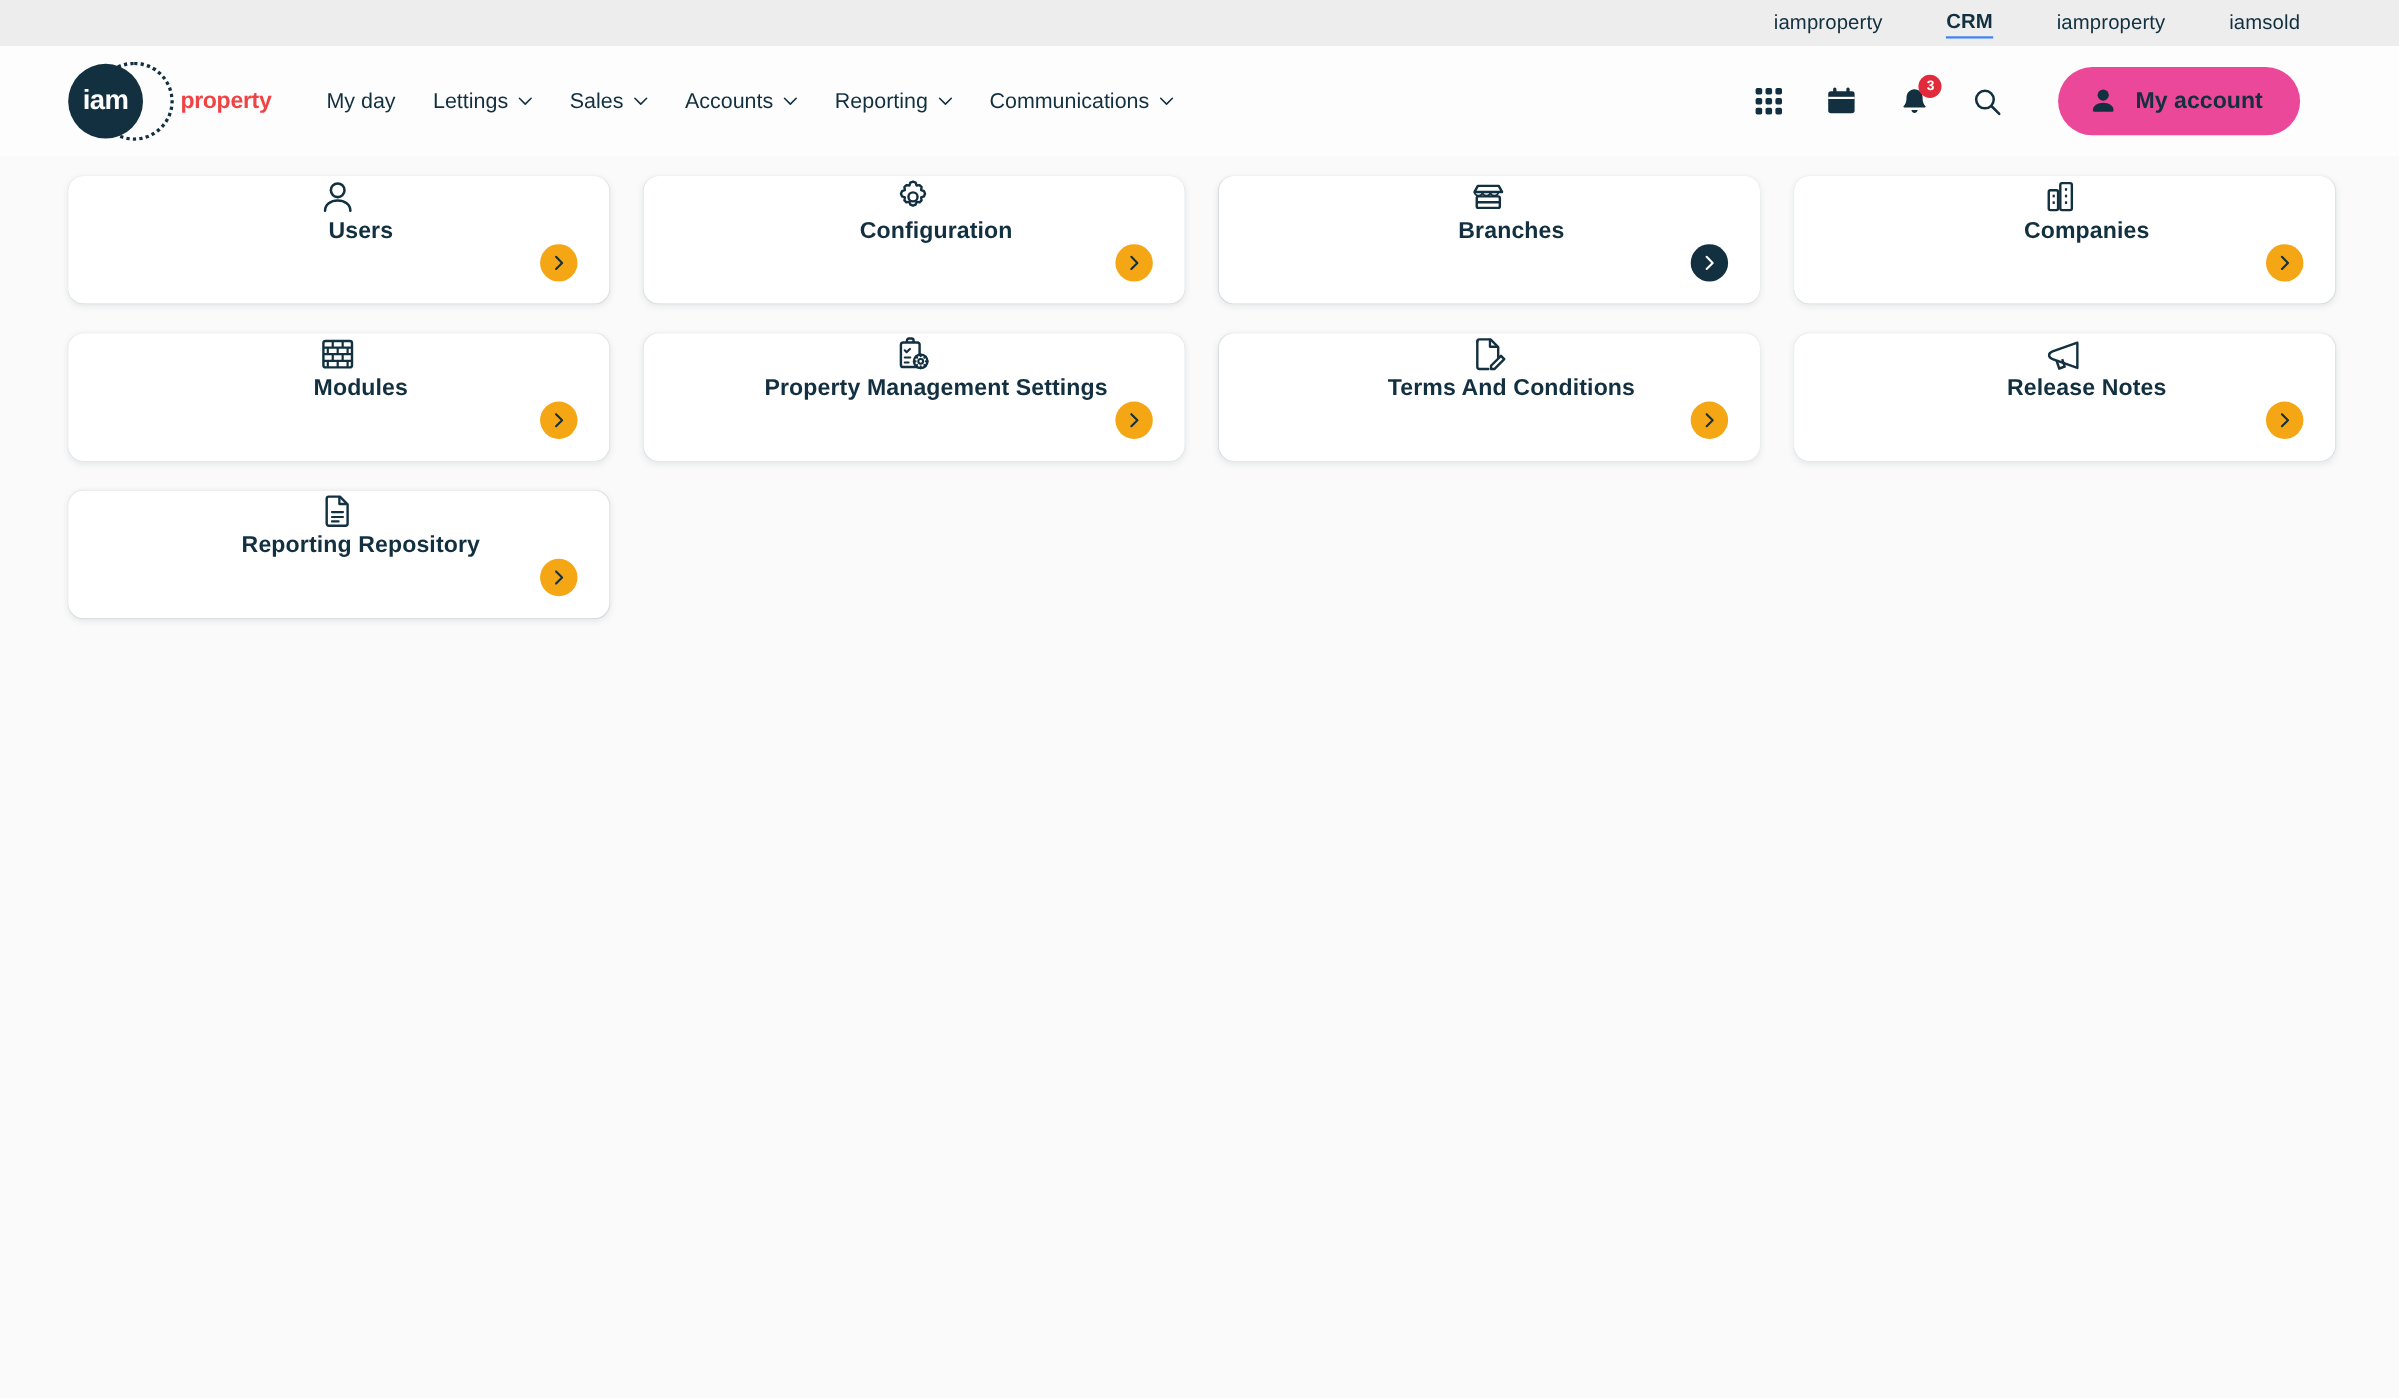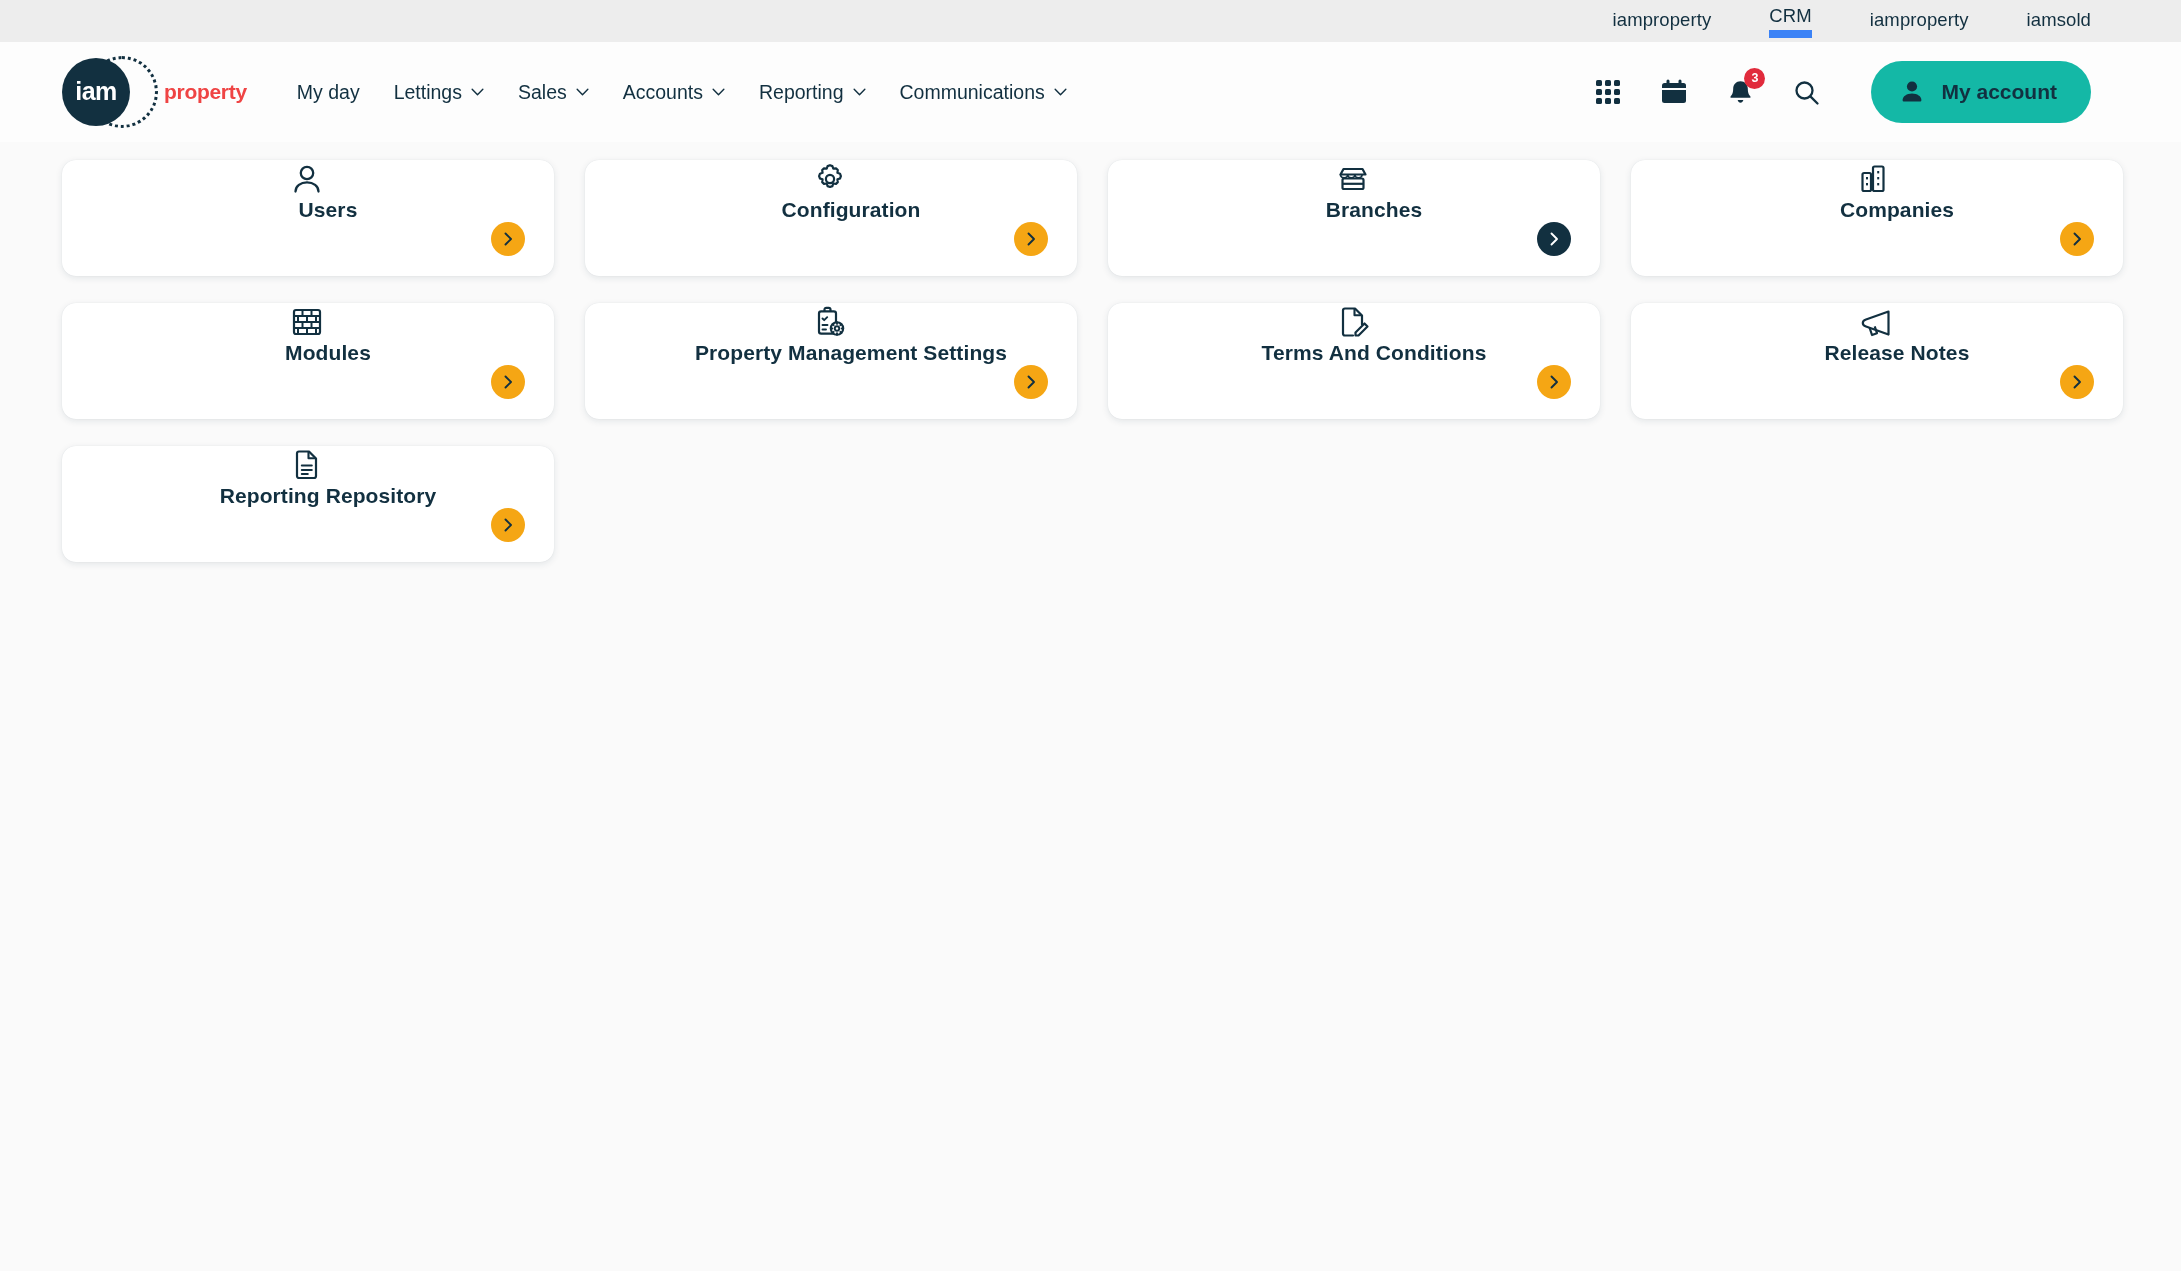--- a/index.html
+++ b/index.html
@@ -25,22 +25,23 @@
   .utility-link {
     font-size: 18.5px;
     color: #123040;
     letter-spacing: 0.1px;
     text-decoration: none;
     padding-bottom: 2px;
     cursor: pointer;
     white-space: nowrap;
   }
   .utility-link.active {
-    border-bottom: 8px solid #3b82f6;
+    border-bottom: 2px solid #3b82f6;
     padding-bottom: 3px;
+    font-weight: bold;
   }
 
   
   .main-header {
     height: 100px;
     background: #fdfdfd;
     display: flex;
     align-items: center;
     padding: 0 90px 0 62px;
   }
@@ -139,21 +140,21 @@
     align-items: center;
     justify-content: center;
     line-height: 1;
     padding: 0 4px;
   }
 
   .account-btn {
     display: flex;
     align-items: center;
     gap: 16px;
-    background: #14b8a6;
+    background: #ec4899;
     border: none;
     border-radius: 34px;
     height: 62px;
     padding: 0 34px 0 28px;
     cursor: pointer;
     margin-left: 16px;
   }
   .account-label {
     font-size: 21px;
     font-weight: bold;

